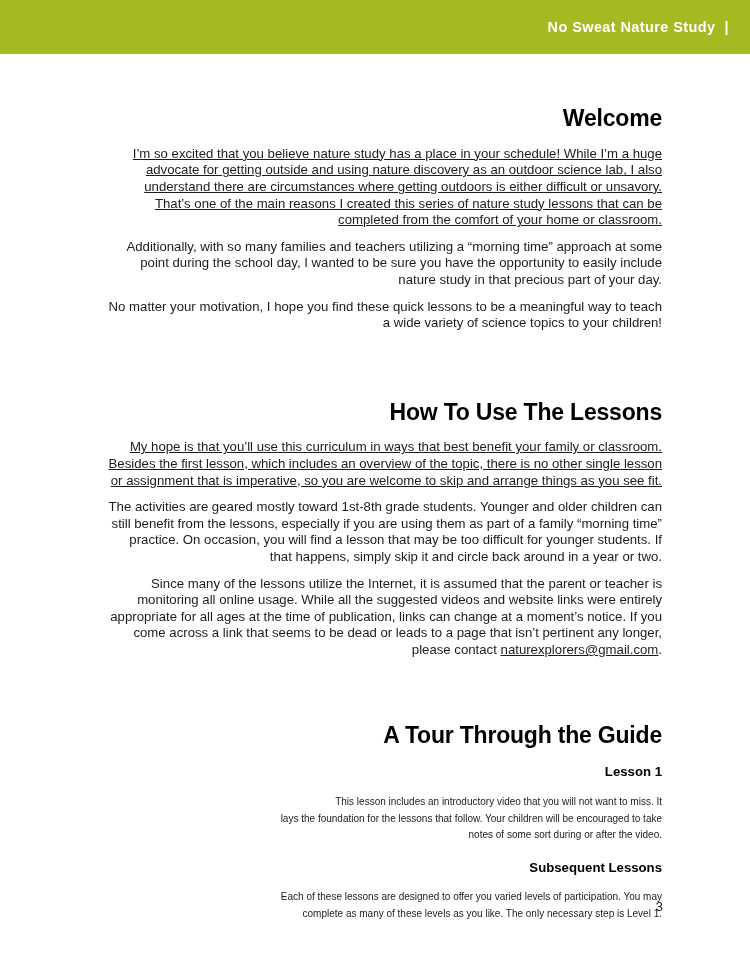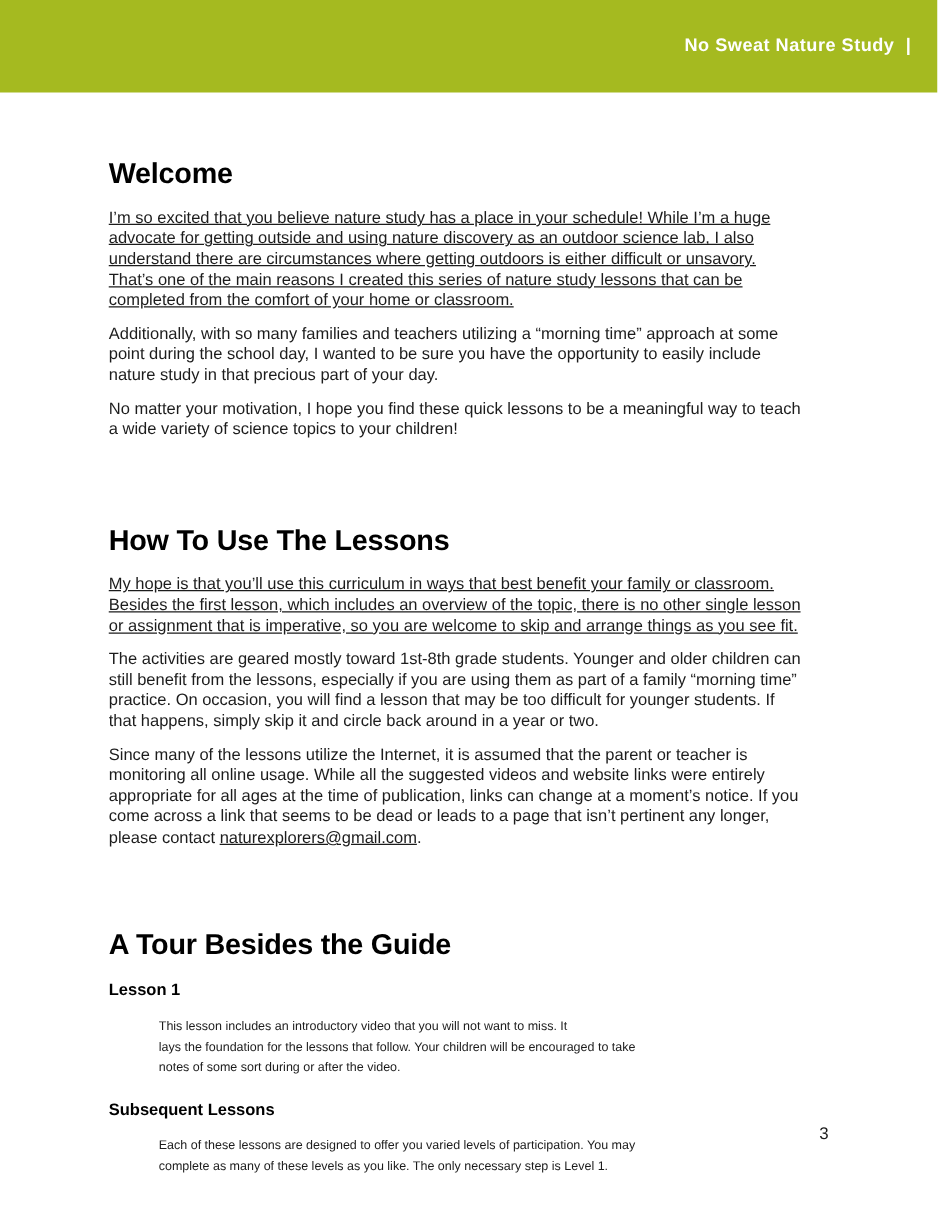--- a/index.html
+++ b/index.html
@@ -9,37 +9,38 @@
   }
   body {
     width: 750px;
     height: 972px;
     position: relative;
     font-family: "Liberation Sans", "DejaVu Sans", sans-serif;
     color: #1c1c1c;
     overflow: hidden;
   }
   .topbar {
-    height: 74px;
+    height: 54px;
     background: #a5ba20;
     box-sizing: border-box;
     display: flex;
     align-items: center;
     justify-content: flex-end;
     padding-right: 12px;
     color: #ffffff;
     font-weight: bold;
     font-size: 14.5px;
     letter-spacing: 0.4px;
   }
   .topbar .sep {
     margin: 0 9px;
   }
   .content {
     padding: 0 88px 0 87px;
+    text-align: right;
   }
   h1 {
     margin: 0;
     font-size: 23px;
     line-height: 1.12;
     font-weight: 700;
     color: #000000;
     letter-spacing: -0.2px;
   }
   .h-welcome { margin-top: 52px; }
@@ -112,21 +113,21 @@
 practice. On occasion, you will find a lesson that may be too difficult for younger students. If
 that happens, simply skip it and circle back around in a year or two.</p>
     <p class="para"><span>Since many of the lessons utilize the Internet, it is assumed that the parent or teacher is
 monitoring all online usage. While all the suggested videos and website links were entirely
 appropriate for all ages at the time of publication, links can change at a moment’s notice. If you
 come across a link that seems to be dead or leads to a page that isn’t pertinent any longer,
 please contact </span><a class="email-link">naturexplorers@gmail.com</a><span>.</span></p>
   </section>
 
   <section>
-    <h1 class="h-tour">A Tour Besides the Guide</h1>
+    <h1 class="h-tour">A Tour Through the Guide</h1>
 
     <div>
       <p class="subhead">Lesson 1</p>
       <p class="lesson-body">This lesson includes an introductory video that you will not want to miss. It
 lays the foundation for the lessons that follow. Your children will be encouraged to take
 notes of some sort during or after the video.</p>
     </div>
 
     <div>
       <p class="subhead">Subsequent Lessons</p>

